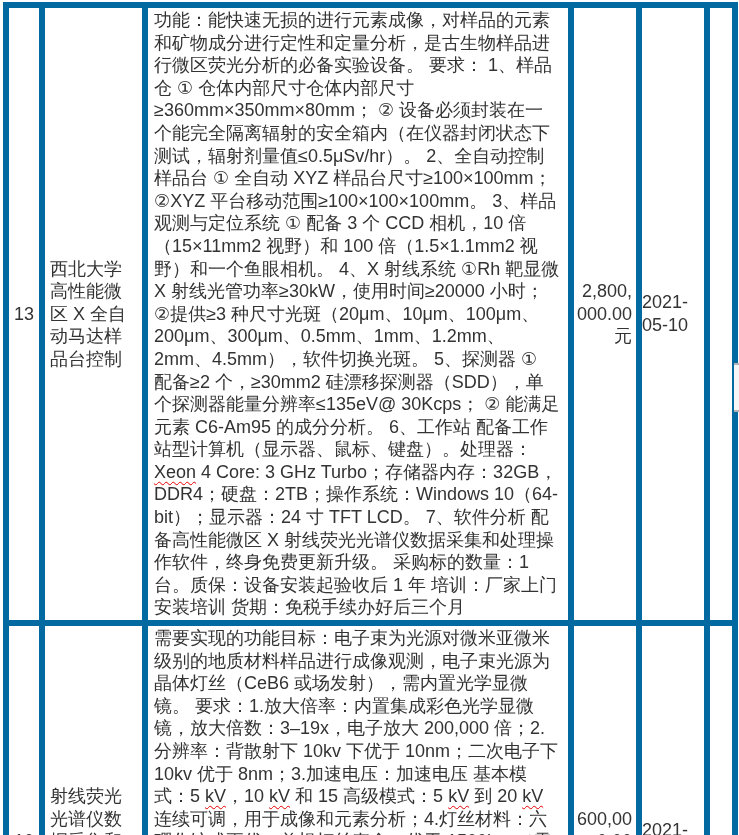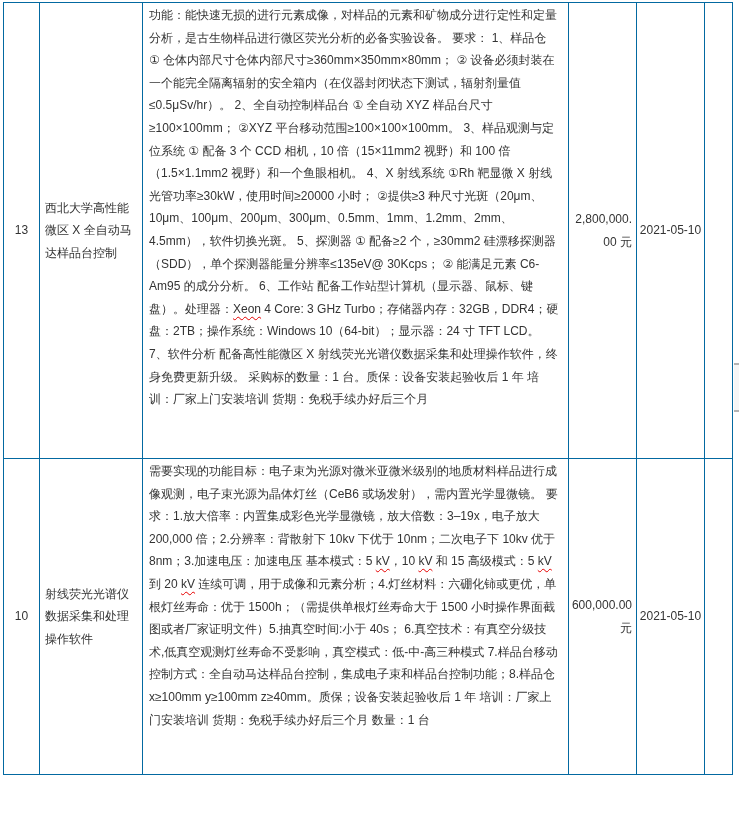--- a/index.html
+++ b/index.html
@@ -17,22 +17,22 @@
   }
   table.doc-table {
     position: absolute;
     left: 3px;
     top: 2px;
     width: 729px;
     border-collapse: collapse;
     table-layout: fixed;
   }
   .doc-table td {
-    border: 1px solid #0369a1;
-    font-size: 12px;
+    border: 6px solid #0369a1;
+    font-size: 18px;
     line-height: 22.6px;
     padding: 0;
     overflow: hidden;
     vertical-align: middle;
     word-wrap: break-word;
   }
   tr.row-13 { height: 456px; }
   tr.row-14 { height: 316px; }
   td.cell-no {
     text-align: center;
@@ -44,21 +44,20 @@
     vertical-align: top;
     padding: 1px 8px 1px 6px;
     text-align: left;
   }
   td.cell-price {
     text-align: right;
     padding: 2px 4px 2px 2px;
     word-break: break-all;
   }
   td.cell-date {
-    text-align: center;
     padding: 18px 0;
     margin-top: 8px;
   }
   td.cell-empty { }
   
   .sq {
     text-decoration-line: underline;
     text-decoration-style: wavy;
     text-decoration-color: #e60000;
     text-decoration-thickness: 1px;

